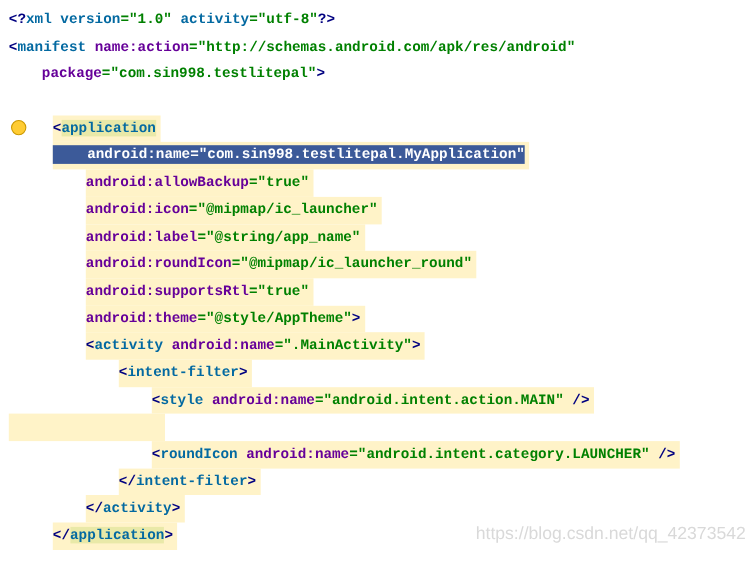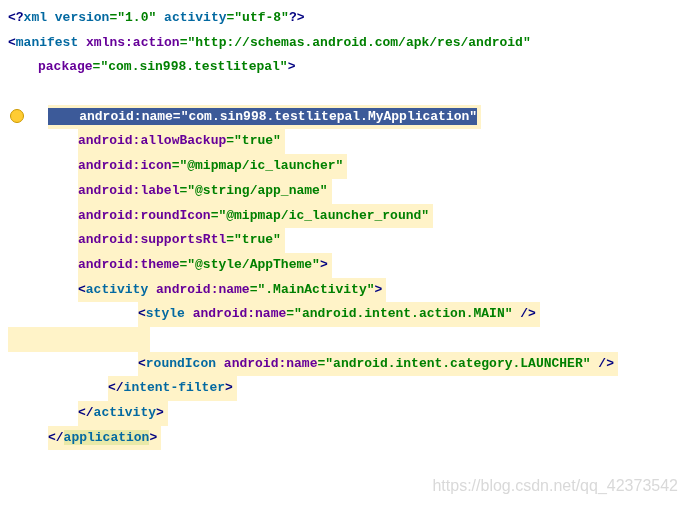--- a/index.html
+++ b/index.html
@@ -63,45 +63,47 @@
   .pad6  { padding-left: 100px; }
   .pad7  { padding-left: 130px; }
 </style>
 </head>
 <body>
 
 <div class="editor">
 
 <div class="line pad1"><span class="angle">&lt;?</span><span class="tag">xml version</span><span class="punct">=</span><span class="str">"1.0"</span><span> </span><span class="tag">activity</span><span class="punct">=</span><span class="str">"utf-8"</span><span class="angle">?&gt;</span></div>
 
-<div class="line pad1"><span class="angle">&lt;</span><span class="tag">manifest </span><span class="ns">xmlns:</span><span class="attr">action</span><span class="punct">=</span><span class="str">"http://schemas.android.com/apk/res/android"</span></div>
+<div class="line pad1"><span class="angle">&lt;</span><span class="tag">manifest </span><span class="ns">name:</span><span class="attr">action</span><span class="punct">=</span><span class="str">"http://schemas.android.com/apk/res/android"</span></div>
 
 <div class="line pad2"><span class="attr">package</span><span class="punct">=</span><span class="str">"com.sin998.testlitepal"</span><span class="angle">&gt;</span></div>
 
 <div class="line">&nbsp;</div>
 
 <div class="rel">
 <span class="gutter"></span>
+<div class="line pad3"><span class="hl-block"><span class="angle">&lt;</span><span class="tag hl-tag">application</span></span></div>
 
 <div class="line pad3"><span class="hl-block"><span class="hl-sel">&nbsp;&nbsp;&nbsp;&nbsp;<span>android:</span><span>name</span><span>=</span><span>"com.sin998.testlitepal.MyApplication"</span></span></span></div>
 
 <div class="line pad4"><span class="hl-block"><span class="ns">android:</span><span class="attr">allowBackup</span><span class="punct">=</span><span class="str">"true"</span></span></div>
 
 <div class="line pad4"><span class="hl-block"><span class="ns">android:</span><span class="attr">icon</span><span class="punct">=</span><span class="str">"@mipmap/ic_launcher"</span></span></div>
 
 <div class="line pad4"><span class="hl-block"><span class="ns">android:</span><span class="attr">label</span><span class="punct">=</span><span class="str">"@string/app_name"</span></span></div>
 
 <div class="line pad4"><span class="hl-block"><span class="ns">android:</span><span class="attr">roundIcon</span><span class="punct">=</span><span class="str">"@mipmap/ic_launcher_round"</span></span></div>
 
 <div class="line pad4"><span class="hl-block"><span class="ns">android:</span><span class="attr">supportsRtl</span><span class="punct">=</span><span class="str">"true"</span></span></div>
 
 <div class="line pad4"><span class="hl-block"><span class="ns">android:</span><span class="attr">theme</span><span class="punct">=</span><span class="str">"@style/AppTheme"</span><span class="angle">&gt;</span></span></div>
 
 <div class="line pad4"><span class="hl-block"><span class="angle">&lt;</span><span class="tag">activity </span><span class="ns">android:</span><span class="attr">name</span><span class="punct">=</span><span class="str">".MainActivity"</span><span class="angle">&gt;</span></span></div>
 
+<div class="line pad6"><span class="hl-block"><span class="angle">&lt;</span><span class="tag">intent-filter</span><span class="angle">&gt;</span></span></div>
 
 <div class="line pad7"><span class="hl-block"><span class="angle">&lt;</span><span class="tag">style </span><span class="ns">android:</span><span class="attr">name</span><span class="punct">=</span><span class="str">"android.intent.action.MAIN"</span><span class="angle"> /&gt;</span></span></div>
 
 <div class="line"><span class="hl-block pad7">&nbsp;</span></div>
 
 <div class="line pad7"><span class="hl-block"><span class="angle">&lt;</span><span class="tag">roundIcon </span><span class="ns">android:</span><span class="attr">name</span><span class="punct">=</span><span class="str">"android.intent.category.LAUNCHER"</span><span class="angle"> /&gt;</span></span></div>
 
 <div class="line pad6"><span class="hl-block"><span class="angle">&lt;/</span><span class="tag">intent-filter</span><span class="angle">&gt;</span></span></div>
 
 <div class="line pad5"><span class="hl-block"><span class="angle">&lt;/</span><span class="tag">activity</span><span class="angle">&gt;</span></span></div>

